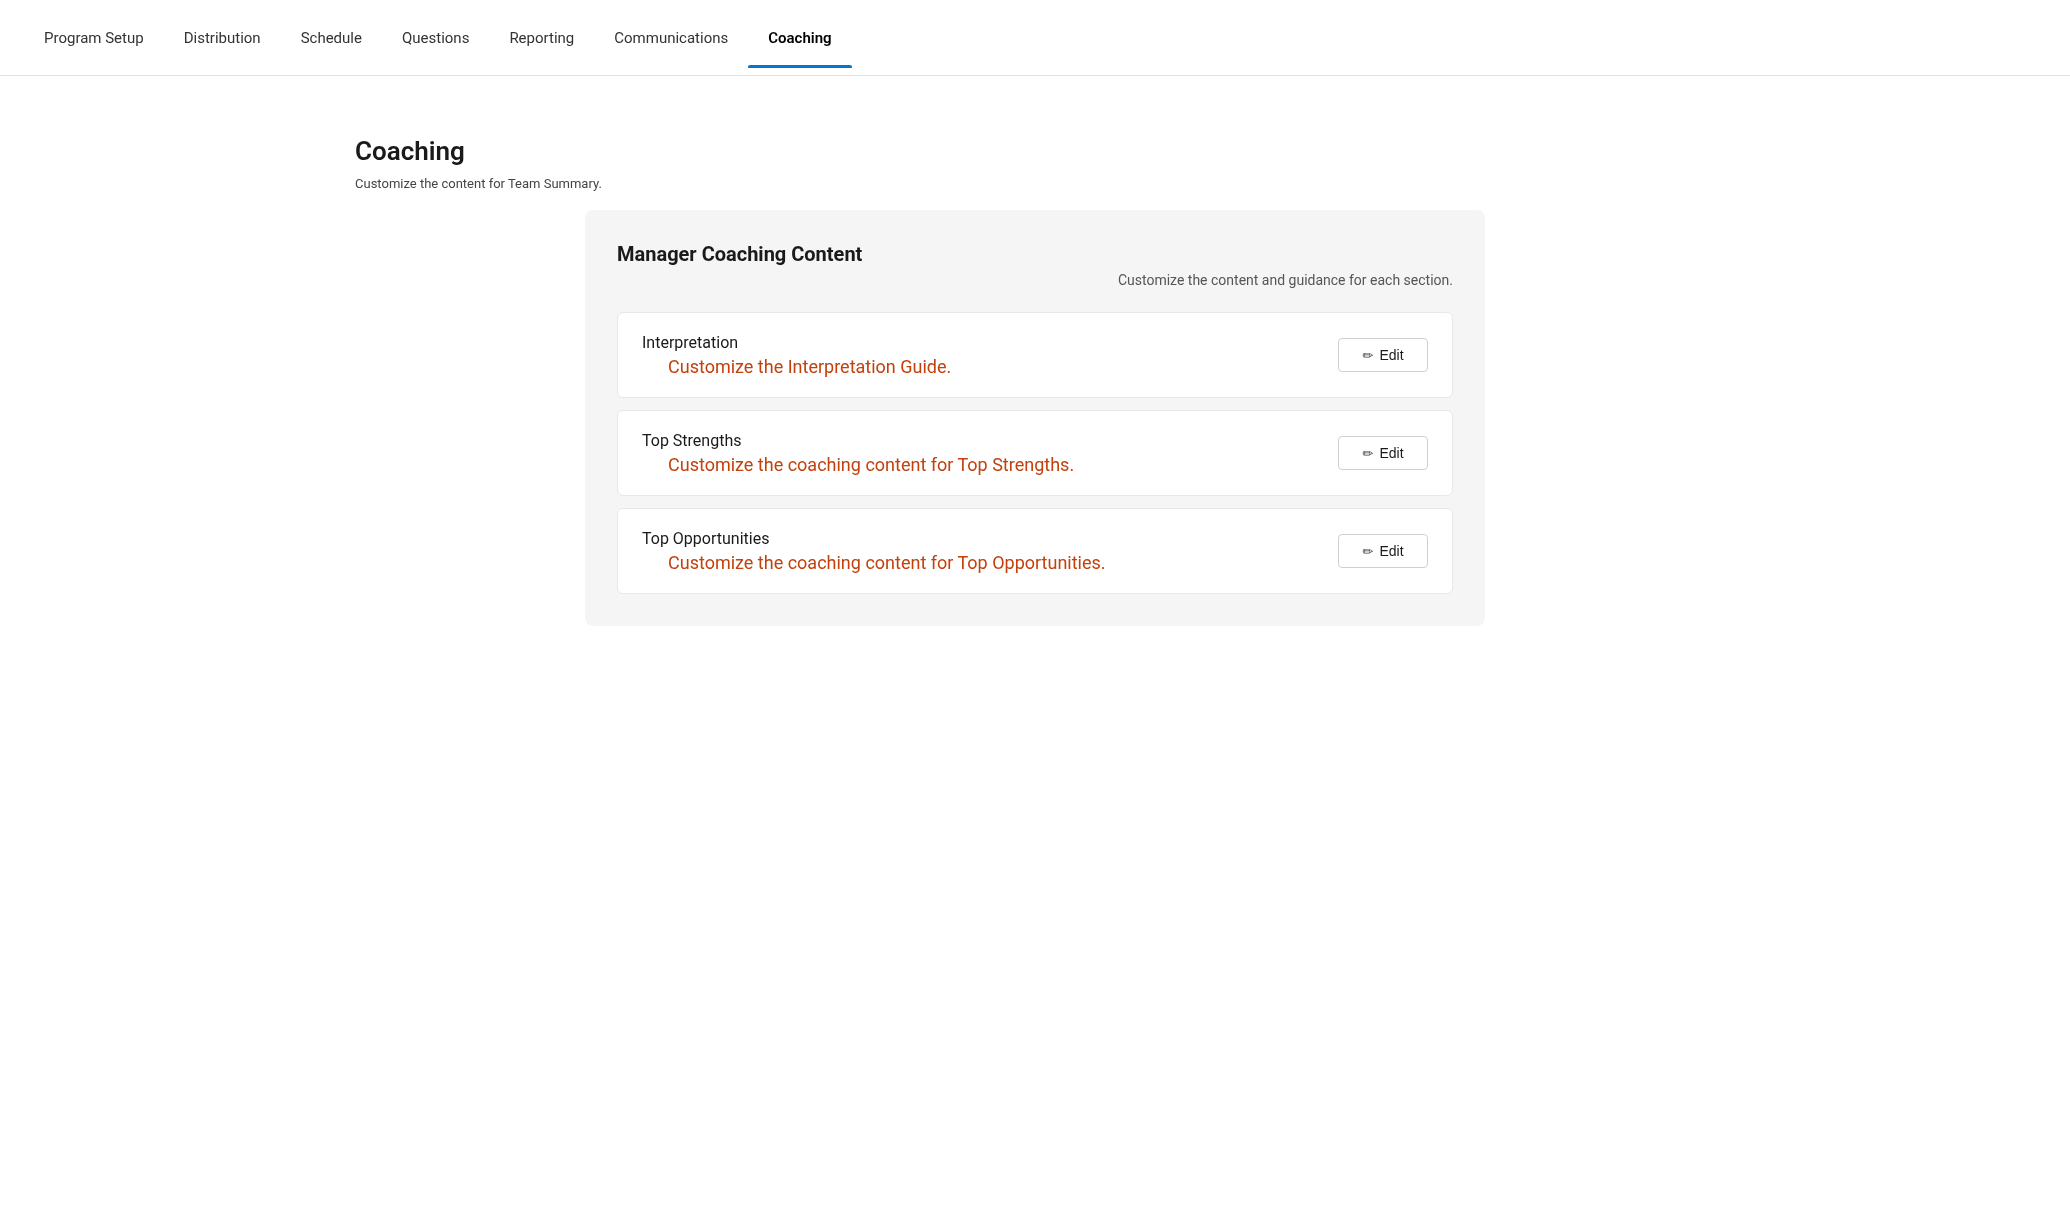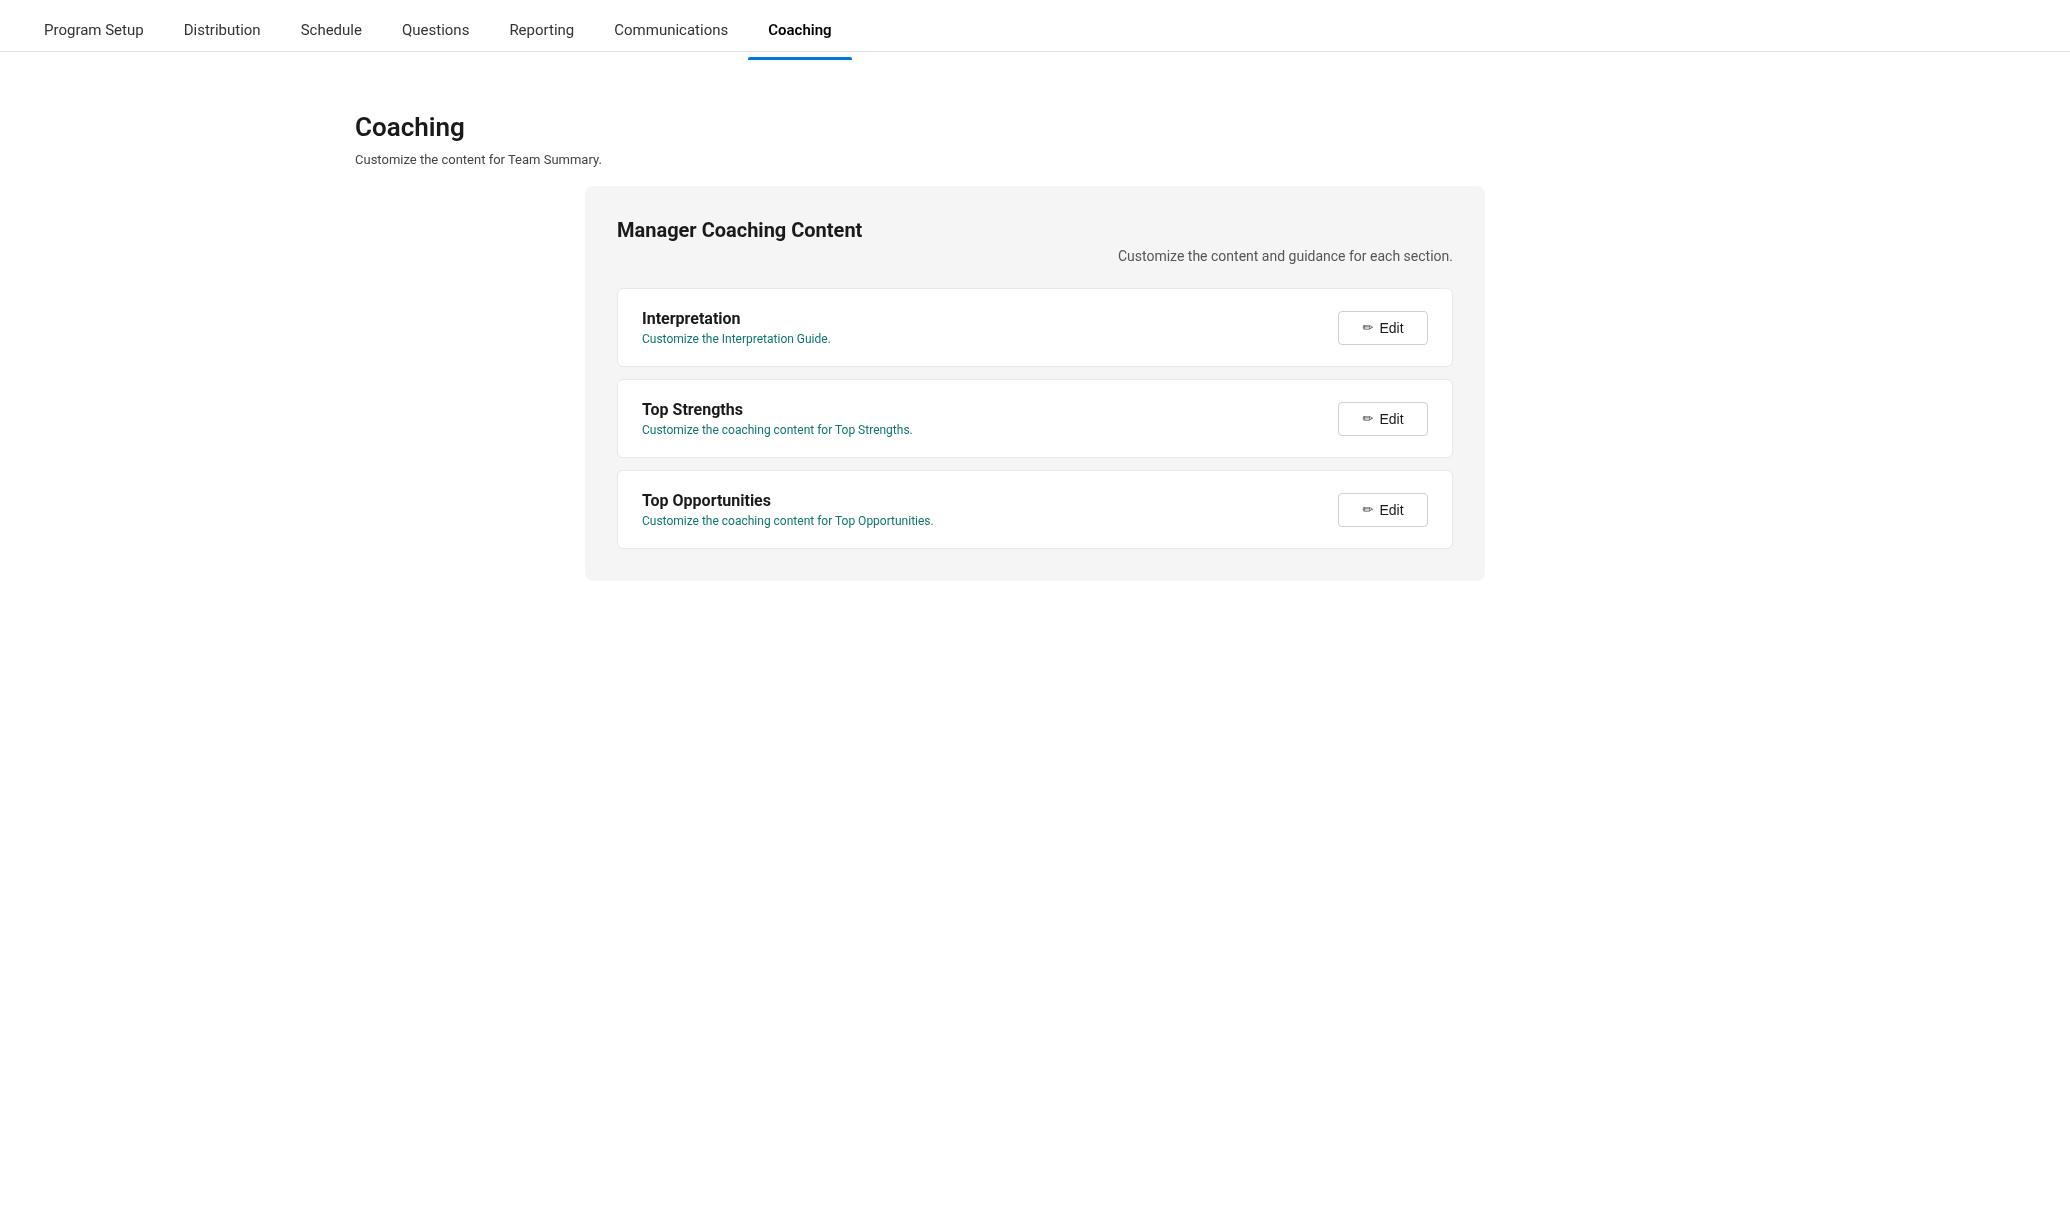--- a/index.html
+++ b/index.html
@@ -11,25 +11,25 @@
     body {
       font-family: -apple-system, BlinkMacSystemFont, 'Segoe UI', Roboto, Helvetica, Arial, sans-serif;
       background: #ffffff;
       color: #1a1a1a;
       min-height: 100vh;
     }
 
     
     .nav-bar {
       display: flex;
-      align-items: flex-start;
+      align-items: center;
       padding: 0 24px;
       border-bottom: 1px solid #e0e0e0;
       background: #ffffff;
-      height: 52px;
+      height: 76px;
     }
 
     .nav-item {
       padding: 0 20px;
       height: 60px;
       display: flex;
       align-items: center;
       font-size: 15px;
       color: #333333;
       cursor: pointer;
@@ -112,28 +112,29 @@
     .section-item:last-child {
       margin-bottom: 0;
     }
 
     .section-item-info {
       flex: 1;
     }
 
     .section-item-title {
       font-size: 16px;
-      font-weight: 700;
+      font-weight: 400;
       color: #1a1a1a;
       margin-bottom: 4px;
     }
 
     .section-item-desc {
-      font-size: 12px;
-      color: #0f766e;
+      font-size: 18px;
+      color: #c2410c;
+      margin-left: 26px;
     }
 
     
     .edit-button {
       display: flex;
       align-items: center;
       gap: 6px;
       padding: 8px 18px;
       border: 1px solid #d0d0d0;
       border-radius: 4px;

